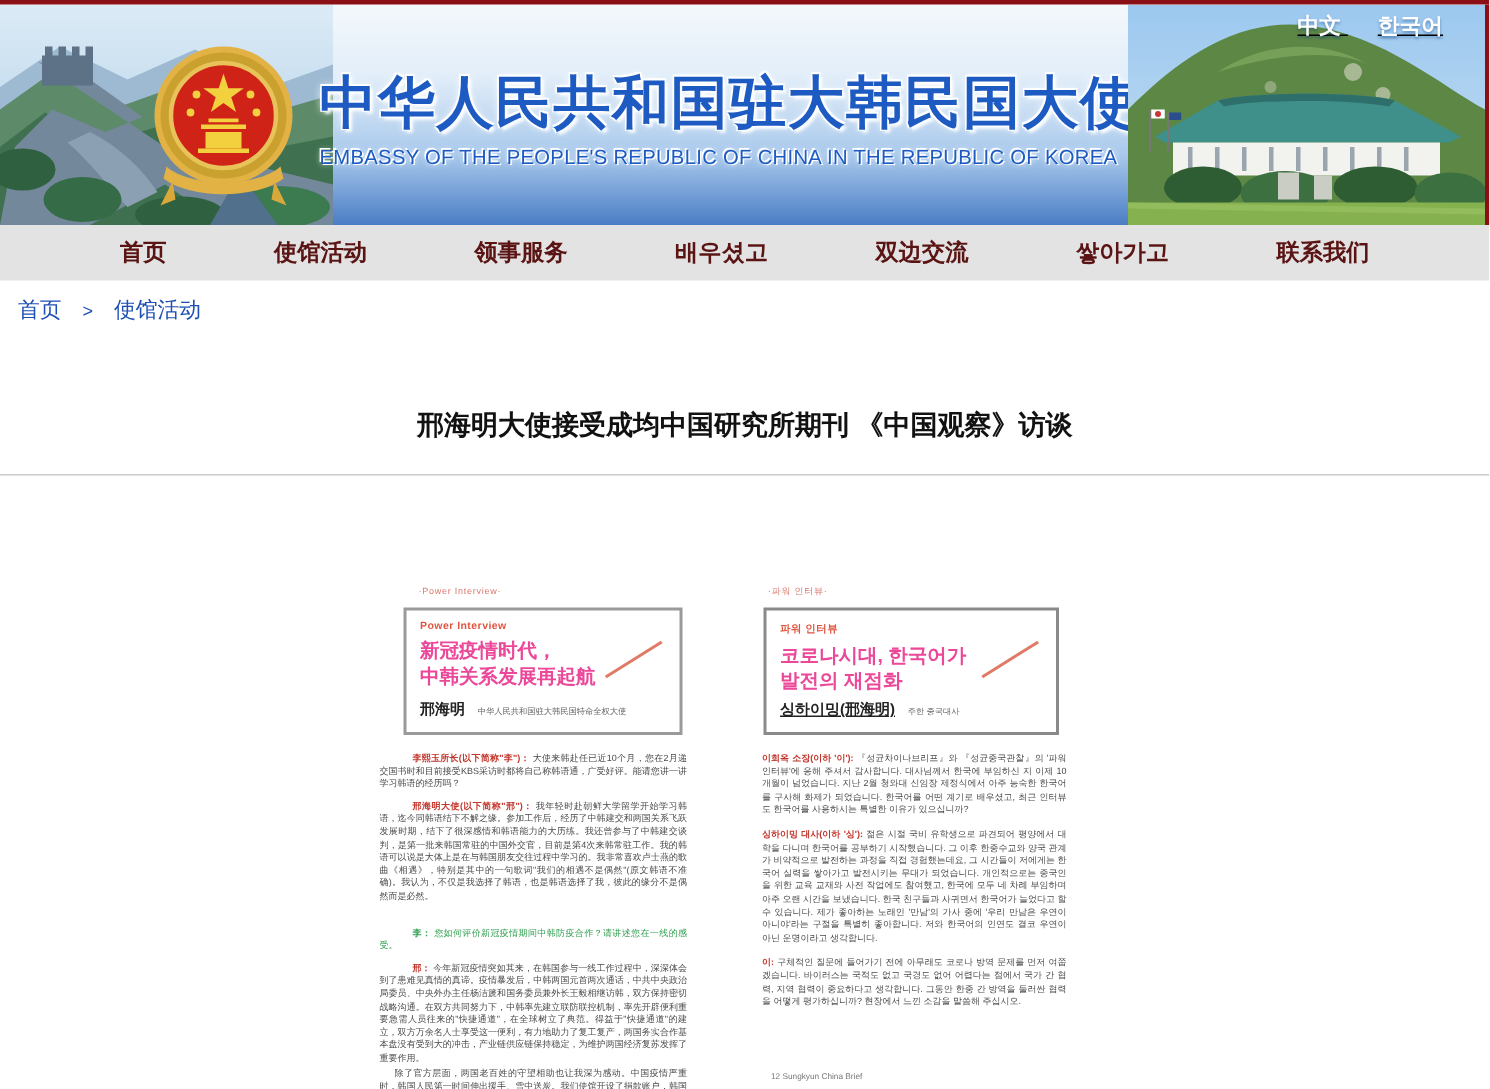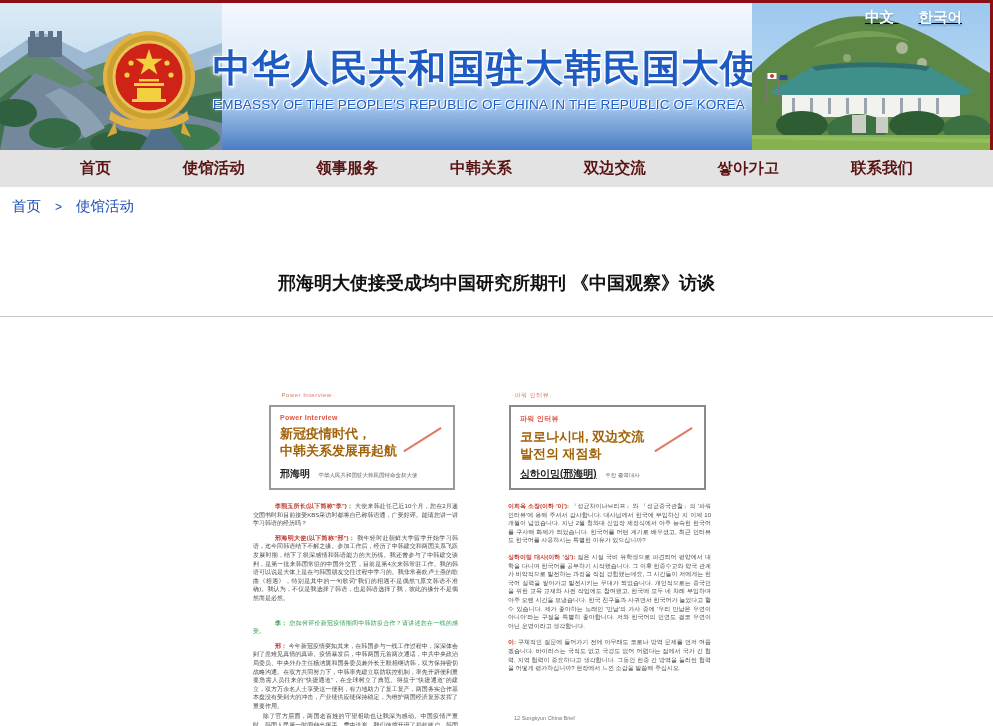--- a/index.html
+++ b/index.html
@@ -46,21 +46,21 @@
 
   
   .mag { position:absolute; background:#fff; overflow:hidden; }
   .mag-left  { left:243px; top:390px; width:215px; height:336px; padding:0 0 0 10px; }
   .mag-right { left:500px; top:390px; width:213px; height:336px; padding:0 2px 0 4px; }
   .pg-label { font-size:6px; color:#d9776b; letter-spacing:.5px; height:10px; line-height:10px; }
   .ibox { position:relative; border:2px solid #9a9a9a; margin-top:5px; padding:7px 9px 6px 9px; height:85px; }
   .mag-left .ibox  { margin-left:16px; margin-right:3px; }
   .mag-right .ibox { margin-left:5px;  margin-right:5px; border-color:#8a8a8a; }
   .eyebrow { font-size:7px; font-weight:bold; color:#e05540; letter-spacing:.3px; }
-  .ibox-title { margin-top:5px; font-size:13px; font-weight:bold; color:#a16207; line-height:1.3; }
+  .ibox-title { margin-top:5px; font-size:13px; font-weight:bold; color:#ec4899; line-height:1.3; }
   .diag { position:absolute; top:20px; right:12px; width:44px; height:1.5px; background:#e07a66;
           transform:rotate(-32deg); transform-origin:right center; }
   .byline { position:absolute; left:9px; bottom:7px; white-space:nowrap; }
   .byline .name { font-size:10px; font-weight:bold; color:#222; }
   .byline .role { font-size:5.5px; color:#666; margin-left:4px; }
   .doc-body { margin-top:12px; }
   .doc-p { font-size:6px; line-height:8.6px; color:#4a4a4a; text-align:justify; margin-bottom:6px; }
   .doc-p .lead { font-weight:bold; }
   .lead-red  { color:#c2352b; }
   .lead-green{ color:#2f9e4f; }
@@ -182,21 +182,21 @@
     <div class="lang-bar">
       <a>中文</a>
       <a>한국어</a>
     </div>
   </div>
 
   <div class="nav">
     <a>首页</a>
     <a>使馆活动</a>
     <a>领事服务</a>
-    <a>中韩关系</a>
+    <a>배우셨고</a>
     <a>双边交流</a>
     <a>쌓아가고</a>
     <a>联系我们</a>
   </div>
 
   <div class="crumbs">
     <a>首页</a>
     <span class="sep">&gt;</span>
     <a>使馆活动</a>
   </div>
@@ -239,21 +239,21 @@
         <span>除了官方层面，两国老百姓的守望相助也让我深为感动。中国疫情严重时，韩国人民第一时间伸出援手、雪中送炭。我们使馆开设了捐款账户，韩国各界踊跃捐款，多的数亿，少的几千，不论金额多少，都是一份沉甸甸的心意，我要借此机会真诚感谢韩国人民。</span>
       </p>
     </div>
   </div>
 
   <div class="mag mag-right">
     <div class="pg-label" style="margin-left:8px;">·파워 인터뷰·</div>
     <div class="ibox">
       <div class="eyebrow">파워 인터뷰</div>
       <div class="ibox-title">
-        <span>코로나시대, 双边交流</span><br>
+        <span>코로나시대, 한국어가</span><br>
         <span>발전의 재점화</span>
       </div>
       <div class="diag"></div>
       <div class="byline">
         <span class="name" style="font-size:10px;text-decoration:underline;">싱하이밍(邢海明)</span>
         <span class="role">주한 중국대사</span>
       </div>
     </div>
     <div class="doc-body" style="margin-left:4px;">
       <p class="doc-p">

